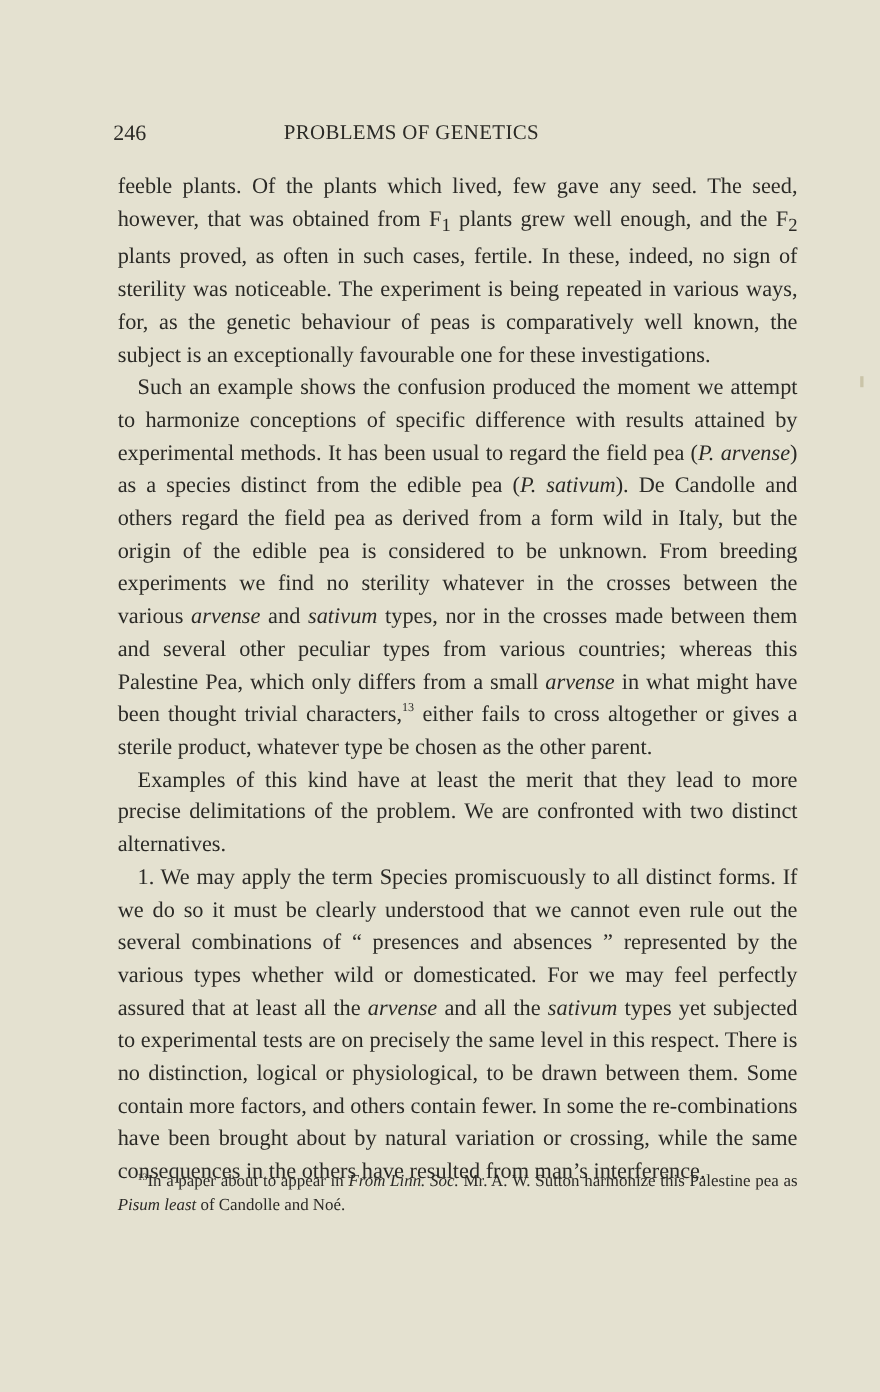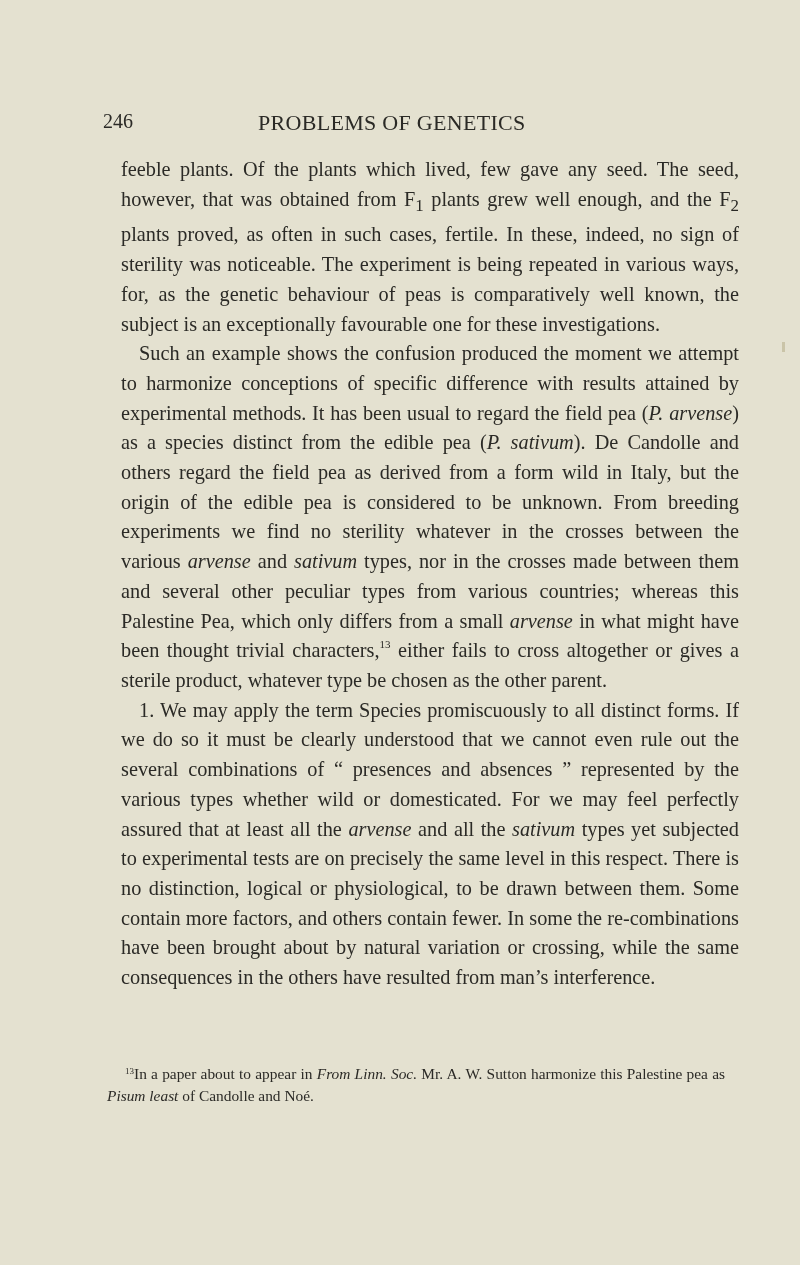--- a/index.html
+++ b/index.html
@@ -10,24 +10,24 @@
     color: #2b2a26;
     position: relative;
     overflow: hidden;
   }
   .page-number {
     position: absolute; left: 103px; top: 110px;
     font-size: 20px;
   }
   .running-head {
     position: absolute; left: 258px; top: 110px;
-    font-size: 22px; letter-spacing: 0.3px;
+    font-size: 19px; letter-spacing: 0.3px;
   }
   .body-text {
-    position: absolute; left: 121px; top: 155px; width: 618px;
+    position: absolute; left: 107px; top: 155px; width: 618px;
     font-size: 20.3px; line-height: 29.7px;
     text-align: justify;
   }
   .body-text p { margin: 0; text-indent: 0; }
   .body-text p.indent { text-indent: 18px; }
   .body-text i { }
   sup { font-size: 11px; vertical-align: 9px; line-height: 0; }
   .footnote {
     position: absolute; left: 107px; top: 1063px; width: 618px;
     font-size: 15.4px; line-height: 22px; text-align: justify;
@@ -41,18 +41,19 @@
 </style>
 </head>
 <body>
 
 <div class="page-number">246</div>
 <div class="running-head">PROBLEMS OF GENETICS</div>
 
 <div class="body-text">
   <p><span>feeble plants. Of the plants which lived, few gave any seed. The seed, however, that was obtained from F</span><sub>1</sub><span> plants grew well enough, and the F</span><sub>2</sub><span> plants proved, as often in such cases, fertile. In these, indeed, no sign of sterility was noticeable. The experiment is being repeated in various ways, for, as the genetic behaviour of peas is comparatively well known, the subject is an exceptionally favourable one for these investigations.</span></p>
   <p class="indent"><span>Such an example shows the confusion produced the moment we attempt to harmonize conceptions of specific difference with results attained by experimental methods. It has been usual to regard the field pea (</span><i>P. arvense</i><span>) as a species distinct from the edible pea (</span><i>P. sativum</i><span>). De Candolle and others regard the field pea as derived from a form wild in Italy, but the origin of the edible pea is considered to be unknown. From breeding experiments we find no sterility whatever in the crosses between the various </span><i>arvense</i><span> and </span><i>sativum</i><span> types, nor in the crosses made between them and several other peculiar types from various countries; whereas this Palestine Pea, which only differs from a small </span><i>arvense</i><span> in what might have been thought trivial characters,</span><sup>13</sup><span> either fails to cross altogether or gives a sterile product, whatever type be chosen as the other parent.</span></p>
+  <p class="indent">Examples of this kind have at least the merit that they lead to more precise delimitations of the problem. We are confronted with two distinct alternatives.</p>
   <p class="indent"><span>1. We may apply the term Species promiscuously to all distinct forms. If we do so it must be clearly understood that we cannot even rule out the several combinations of “ presences and absences ” represented by the various types whether wild or domesticated. For we may feel perfectly assured that at least all the </span><i>arvense</i><span> and all the </span><i>sativum</i><span> types yet subjected to experimental tests are on precisely the same level in this respect. There is no distinction, logical or physiological, to be drawn between them. Some contain more factors, and others contain fewer. In some the re-combinations have been brought about by natural variation or crossing, while the same consequences in the others have resulted from man’s interference.</span></p>
 </div>
 
 <div class="footnote"><sup>13</sup><span>In a paper about to appear in </span><i>From Linn. Soc.</i><span> Mr. A. W. Sutton harmonize this Palestine pea as </span><i>Pisum least</i><span> of Candolle and Noé.</span></div>
 
 <div class="margin-mark"></div>
 
 </body></html>

